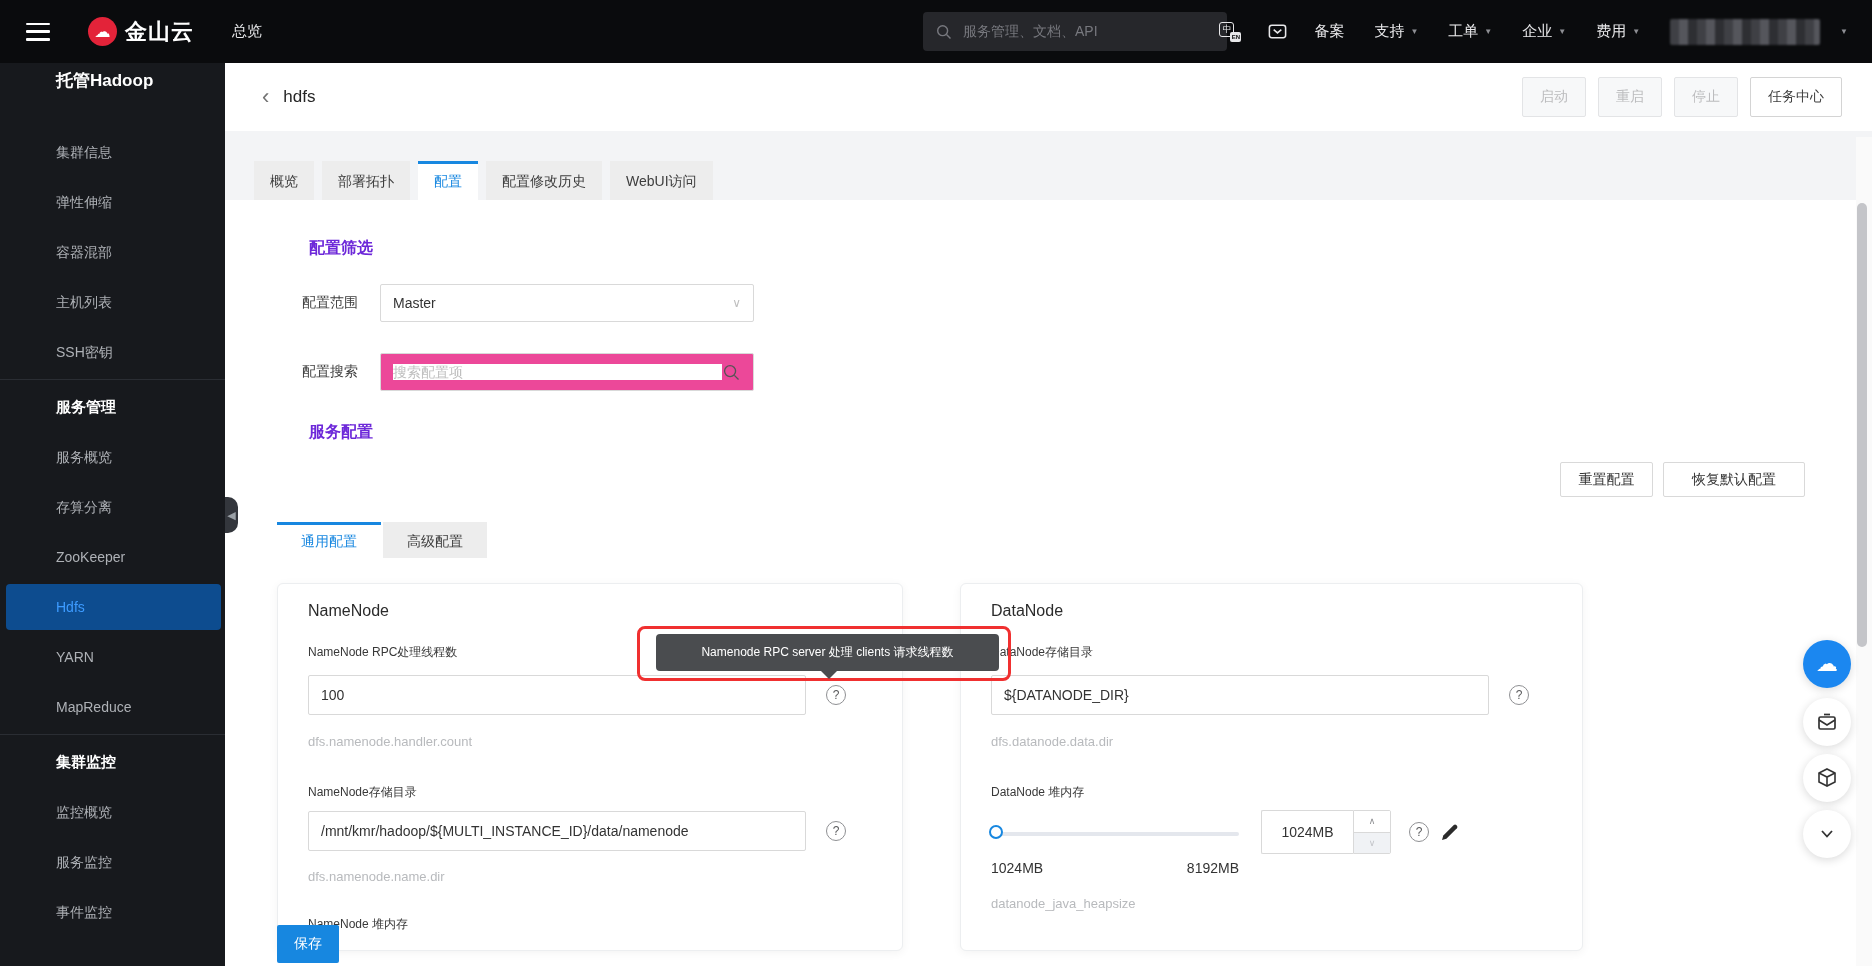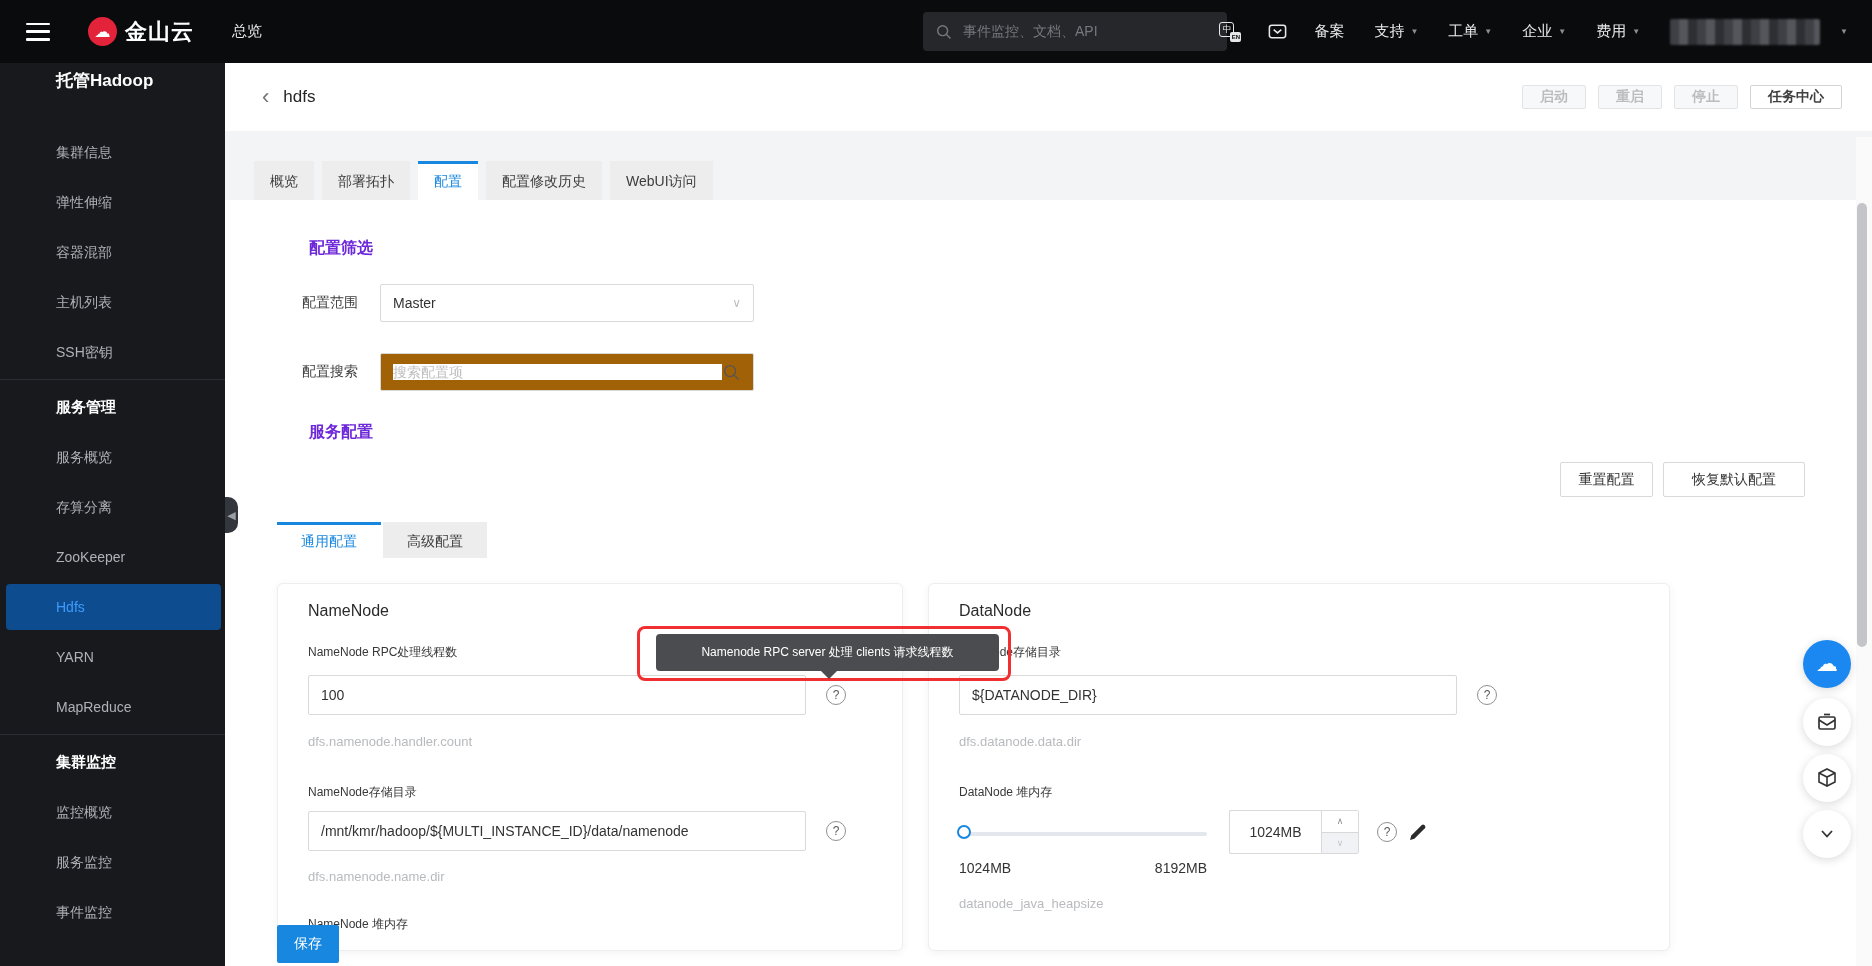--- a/index.html
+++ b/index.html
@@ -54,22 +54,22 @@
   .collapse-handle { position:absolute; left:225px; top:497px; width:13px; height:36px;
     background:#33363c; border-radius:0 10px 10px 0; z-index:95; display:flex;
     align-items:center; justify-content:center; color:#9aa0a6; font-size:11px; cursor:pointer; }
 
   
   .main-header { position:absolute; left:225px; top:63px; width:1647px; height:68px;
     background:#ffffff; display:flex; align-items:center; }
   .back-icon { margin-left:37px; color:#737373; font-size:22px; line-height:1; cursor:pointer; }
   .page-title { margin-left:14px; font-size:17px; color:#262626; font-weight:500; }
   .header-actions { margin-left:auto; margin-right:30px; display:flex; gap:12px; }
-  .hbtn { height:24px; padding:0 17px; font-size:14px; border-radius:2px; display:flex;
-    align-items:center; justify-content:center;font-weight:bold; }
+  .hbtn { height:40px; padding:0 17px; font-size:14px; border-radius:2px; display:flex;
+    align-items:center; justify-content:center; }
   .hbtn.disabled { background:#f7f8f9; border:1px solid #e3e4e6; color:#bcbcbe; cursor:not-allowed; }
   .hbtn.normal { background:#ffffff; border:1px solid #d4d4d4; color:#404040; cursor:pointer; }
 
   .tabs-row { position:absolute; left:254px; top:161px; height:39px; display:flex; gap:8px; z-index:10; }
   .tab { height:39px; padding:0 16px; background:#ededed; color:#3d3d3d; font-size:14px;
     display:flex; align-items:center; justify-content:center; cursor:pointer; border-top:3px solid transparent; }
   .tab.selected { background:#ffffff; color:#1787e0; border-top:3px solid #1787e0; }
 
   .panel { position:absolute; left:225px; top:200px; width:1631px; height:766px;
     background:#ffffff; z-index:5; }
@@ -77,42 +77,42 @@
   .t-filter { top:38px; }
   .t-service { top:222px; }
   .form-label { position:absolute; width:80px; text-align:right; font-size:14px; color:#404040; }
   .l-scope { left:53px; top:94px; }
   .l-search { left:53px; top:163px; }
   .select-box { position:absolute; left:155px; top:84px; width:374px; height:38px;
     border:1px solid #d9d9d9; border-radius:2px; background:#fff; display:flex; align-items:center;
     padding:0 12px; font-size:14px; color:#333; cursor:pointer; }
   .select-box .sel-caret { margin-left:auto; color:#bfbfbf; font-size:12px; }
   .search-box { position:absolute; left:155px; top:153px; width:374px; height:38px;
-    border:1px solid #d9d9d9; border-radius:2px; background:#a16207; display:flex; align-items:center; padding:0 12px; }
+    border:1px solid #d9d9d9; border-radius:2px; background:#ec4899; display:flex; align-items:center; padding:0 12px; }
   .search-box input { border:none; outline:none; flex:1; font-size:14px; color:#333;
     font-family:inherit; }
   .search-box input::placeholder { color:#bfbfbf; }
   .search-box .sicon { color:#555; display:flex; cursor:pointer; }
 
   .btn-plain { position:absolute; top:262px; height:35px; background:#fff; border:1px solid #d9d9d9;
     border-radius:2px; font-size:14px; color:#333; display:flex; align-items:center;
     justify-content:center; cursor:pointer; }
   .btn-reset { left:1335px; width:93px; }
   .btn-restore { left:1438px; width:142px; }
 
   .subtabs { position:absolute; left:52px; top:322px; display:flex; gap:2px; }
   .subtab { height:36px; padding:12px 24px; background:#ededed; color:#3d3d3d; font-size:14px;
     display:flex; align-items:center; cursor:pointer; border-top:3px solid transparent; }
   .subtab.selected { background:#ffffff; color:#1787e0; border-top:3px solid #1787e0; }
 
   
   .card { position:absolute; top:383px; height:368px; background:#fff; border:1px solid #eceef0;
     border-radius:6px; box-shadow:0 2px 10px rgba(0,0,0,.05); }
   .card-nn { left:52px; width:626px; }
-  .card-dn { left:703px; width:742px; }
+  .card-dn { left:735px; width:623px; }
   .card-title { position:absolute; left:30px; top:18px; font-size:16px; color:#2b2b2b; font-weight:500; }
   .f-label { position:absolute; left:30px; font-size:12px; color:#383838; }
   .f-input { position:absolute; left:30px; width:498px; height:40px; border:1px solid #d9d9d9;
     border-radius:2px; padding:0 12px; font-size:14px; color:#333; outline:none; background:#fff;
     font-family:inherit; }
   .f-helper { position:absolute; left:30px; font-size:13px; color:#b8babd; }
   .qicon { position:absolute; width:20px; height:20px; border:1px solid #8f9093; border-radius:50%;
     color:#595a5c; display:flex; align-items:center; justify-content:center; cursor:pointer; }
   .qicon::before { content:"?"; font-size:12px; }
   .row1-label { top:60px; } .row1-input { top:91px; } .row1-q { left:548px; top:101px; }
@@ -188,21 +188,21 @@
       <span class="logo-text">金山云</span>
     </div>
     <span class="top-overview">总览</span>
     <div class="top-search">
       <span class="sicon">
         <svg width="18" height="18" viewBox="0 0 20 20">
             <circle cx="8.5" cy="8.5" r="5.5" fill="none" stroke="currentColor" stroke-width="1.6"></circle>
             <line x1="12.8" y1="12.8" x2="17.2" y2="17.2" stroke="currentColor" stroke-width="1.6"></line>
           </svg>
       </span>
-      <span class="ph">事件监控、文档、API</span>
+      <span class="ph">服务管理、文档、API</span>
     </div>
     <div class="top-right">
       <span class="ticon">
         <span class="lang-icon">
             <span class="lang-main">中</span>
             <span class="lang-sub">EN</span>
           </span>
       </span>
       <span class="ticon">
         <svg width="21" height="21" viewBox="0 0 22 22">

